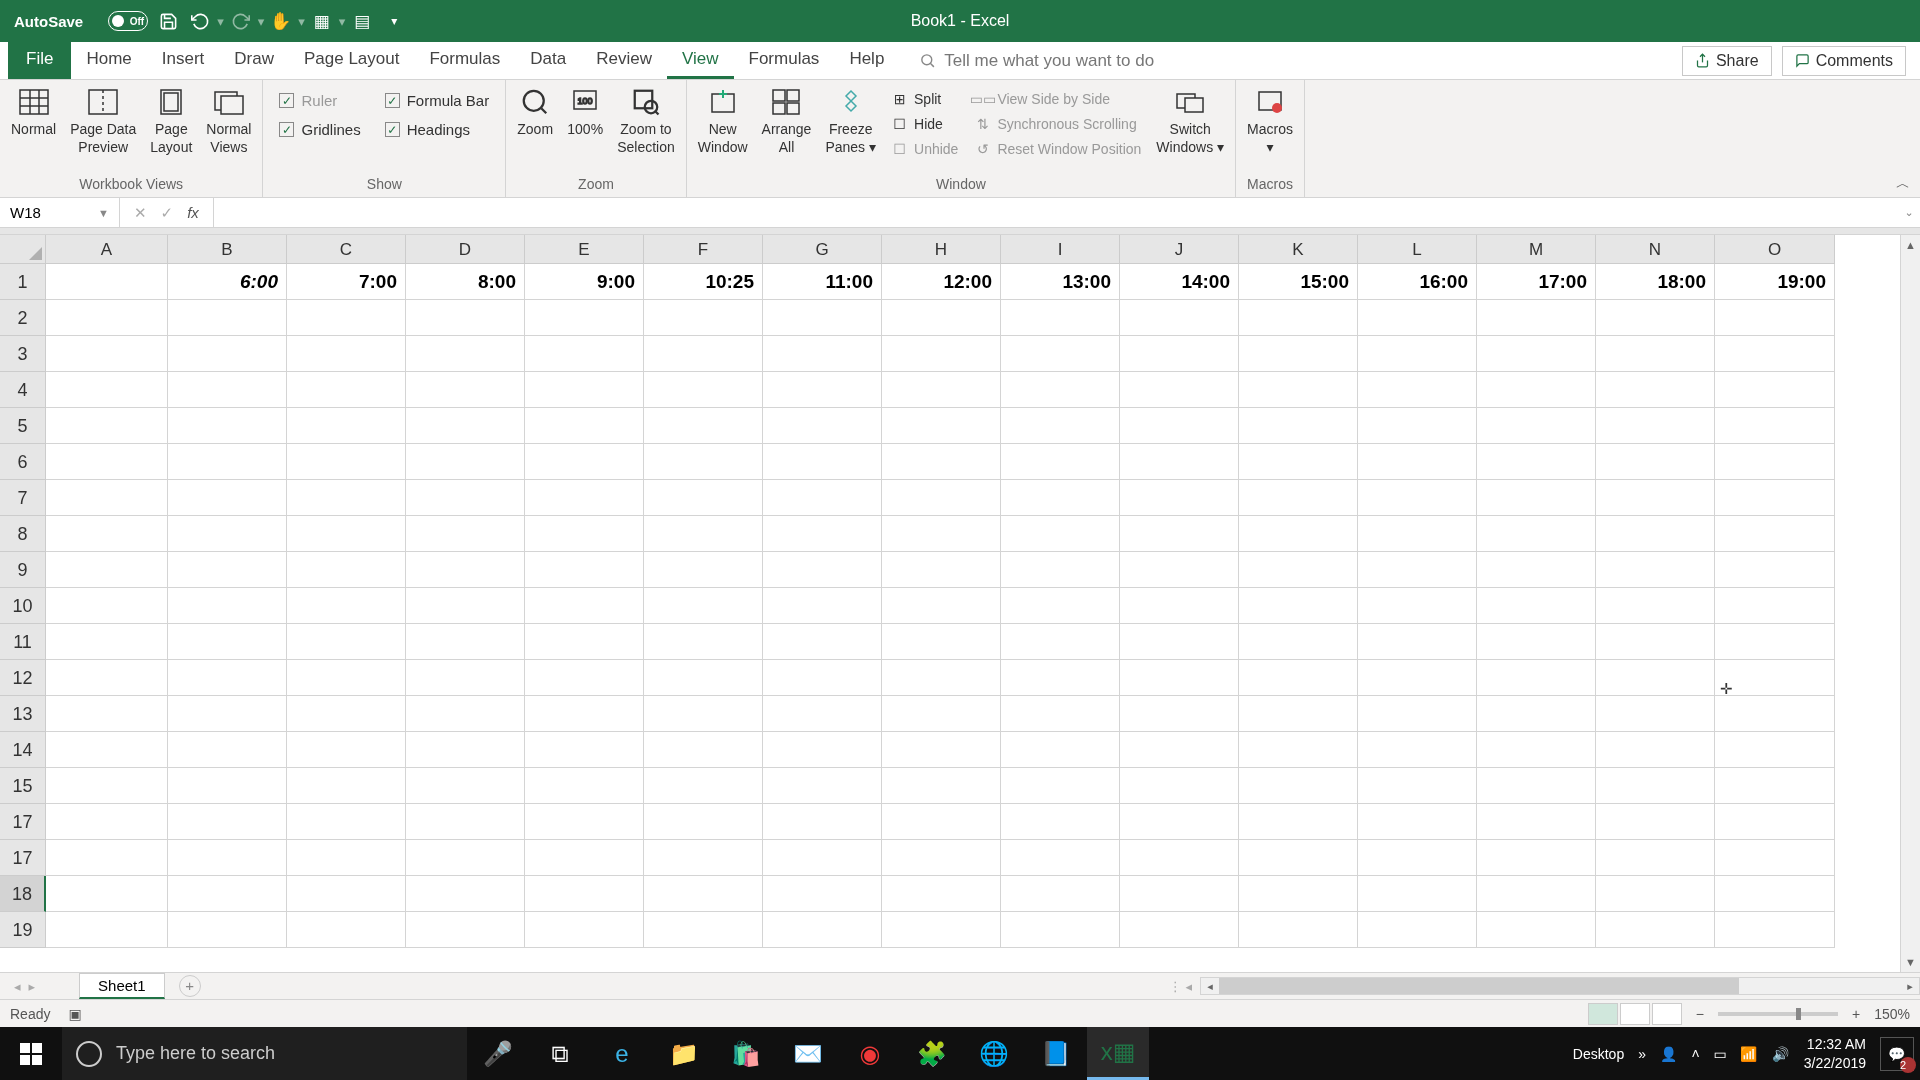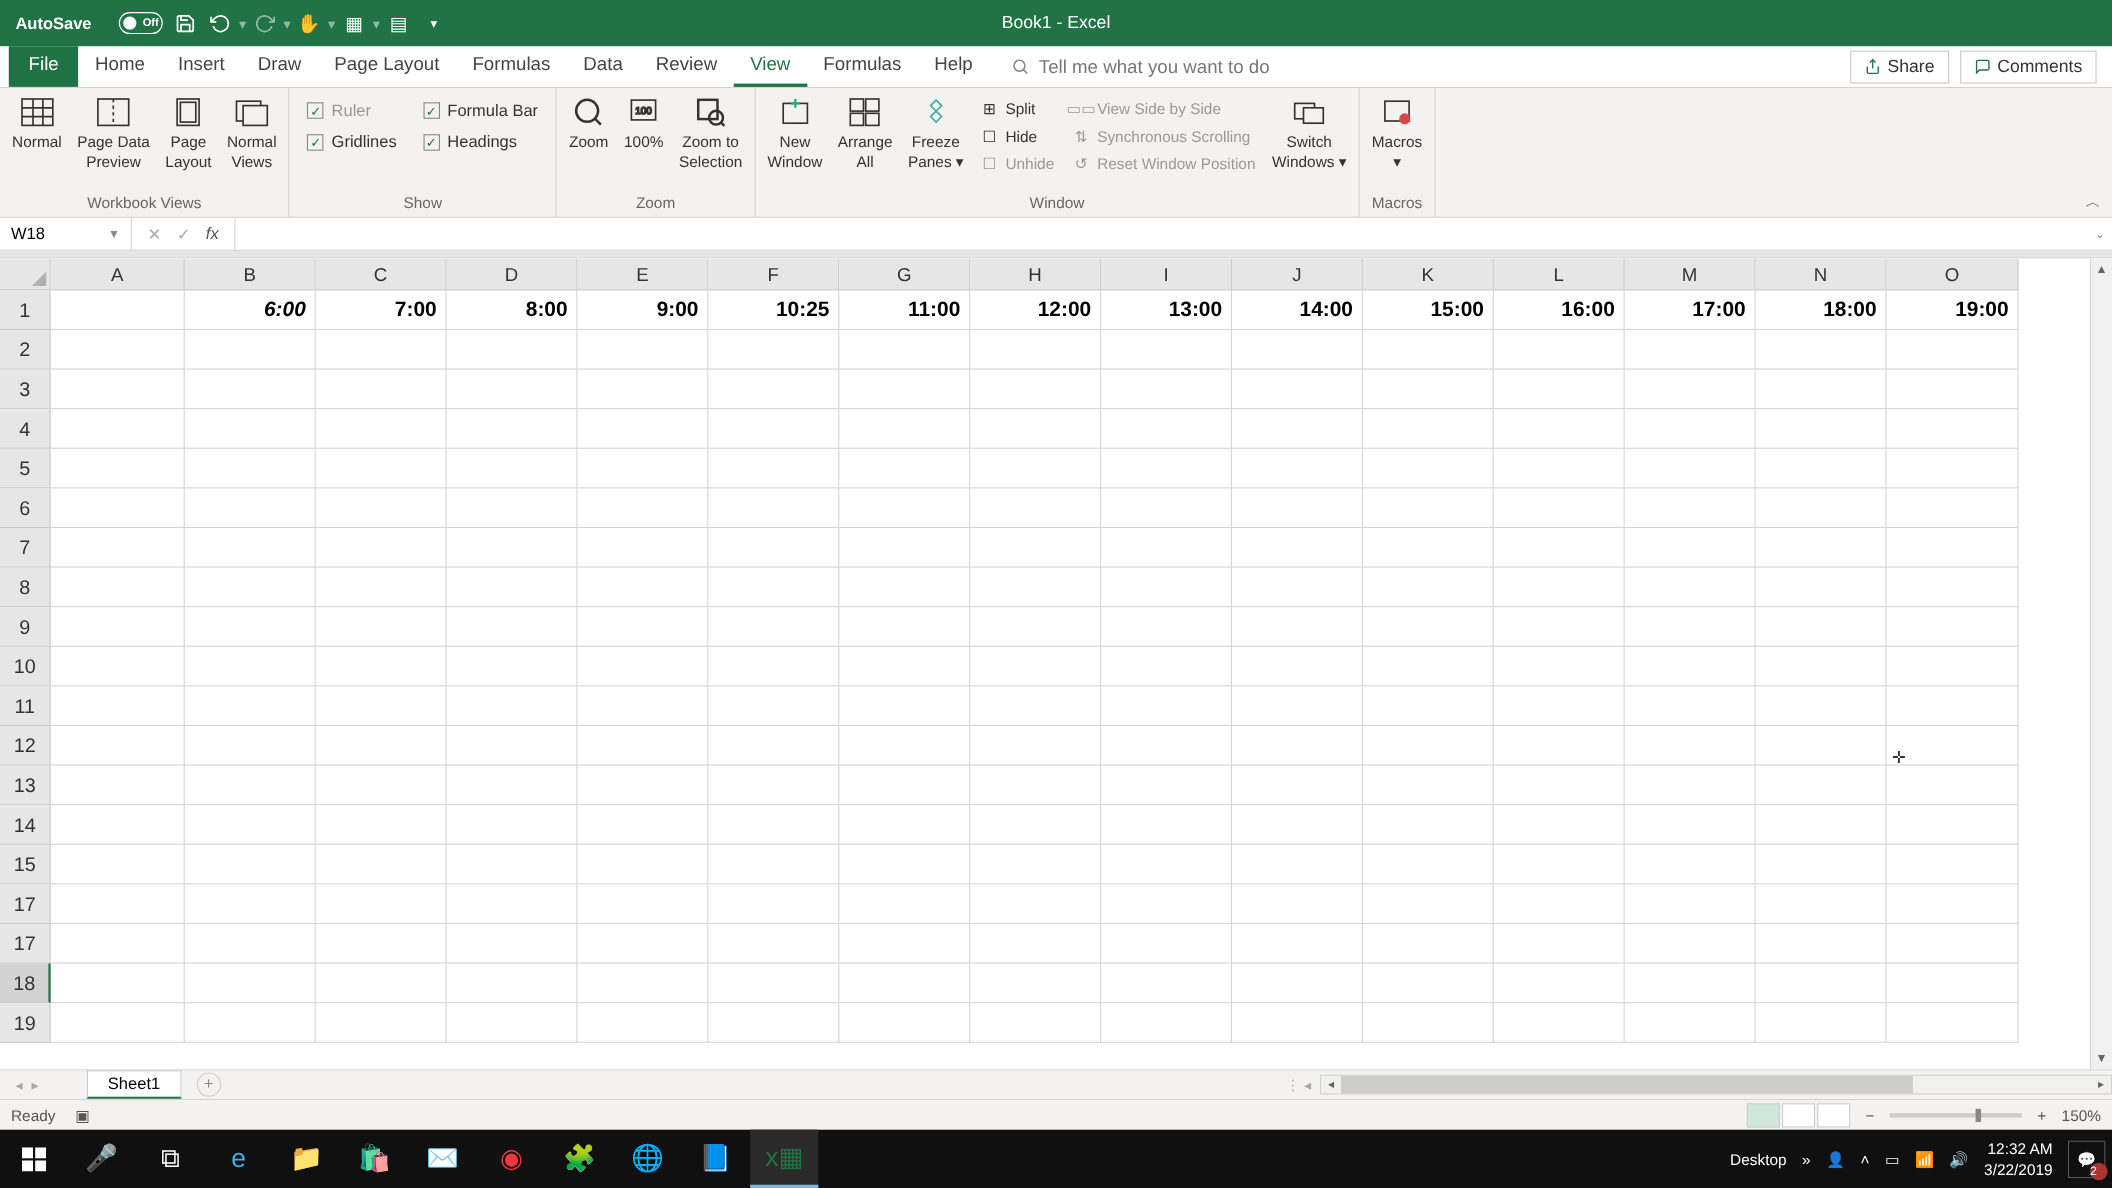--- a/index.html
+++ b/index.html
@@ -819,20 +819,24 @@
 
 <div class="taskbar">
   <div class="tb-start">
       <svg width="22" height="22" fill="#fff">
         <rect x="0" y="0" width="10" height="10"></rect>
         <rect x="12" y="0" width="10" height="10"></rect>
         <rect x="0" y="12" width="10" height="10"></rect>
         <rect x="12" y="12" width="10" height="10"></rect>
       </svg>
     </div>
+  <div class="tb-search">
+    <div class="tb-search-circle"></div>
+    <span>Type here to search</span>
+  </div>
   <div class="tb-icon">🎤</div>
   <div class="tb-icon">⧉</div>
   <div class="tb-icons">
     <div class="tb-icon" style="color:#3cb4e7">e</div>
     <div class="tb-icon">📁</div>
     <div class="tb-icon">🛍️</div>
     <div class="tb-icon">✉️</div>
     <div class="tb-icon" style="color:#ef3939">◉</div>
     <div class="tb-icon">🧩</div>
     <div class="tb-icon">🌐</div>

